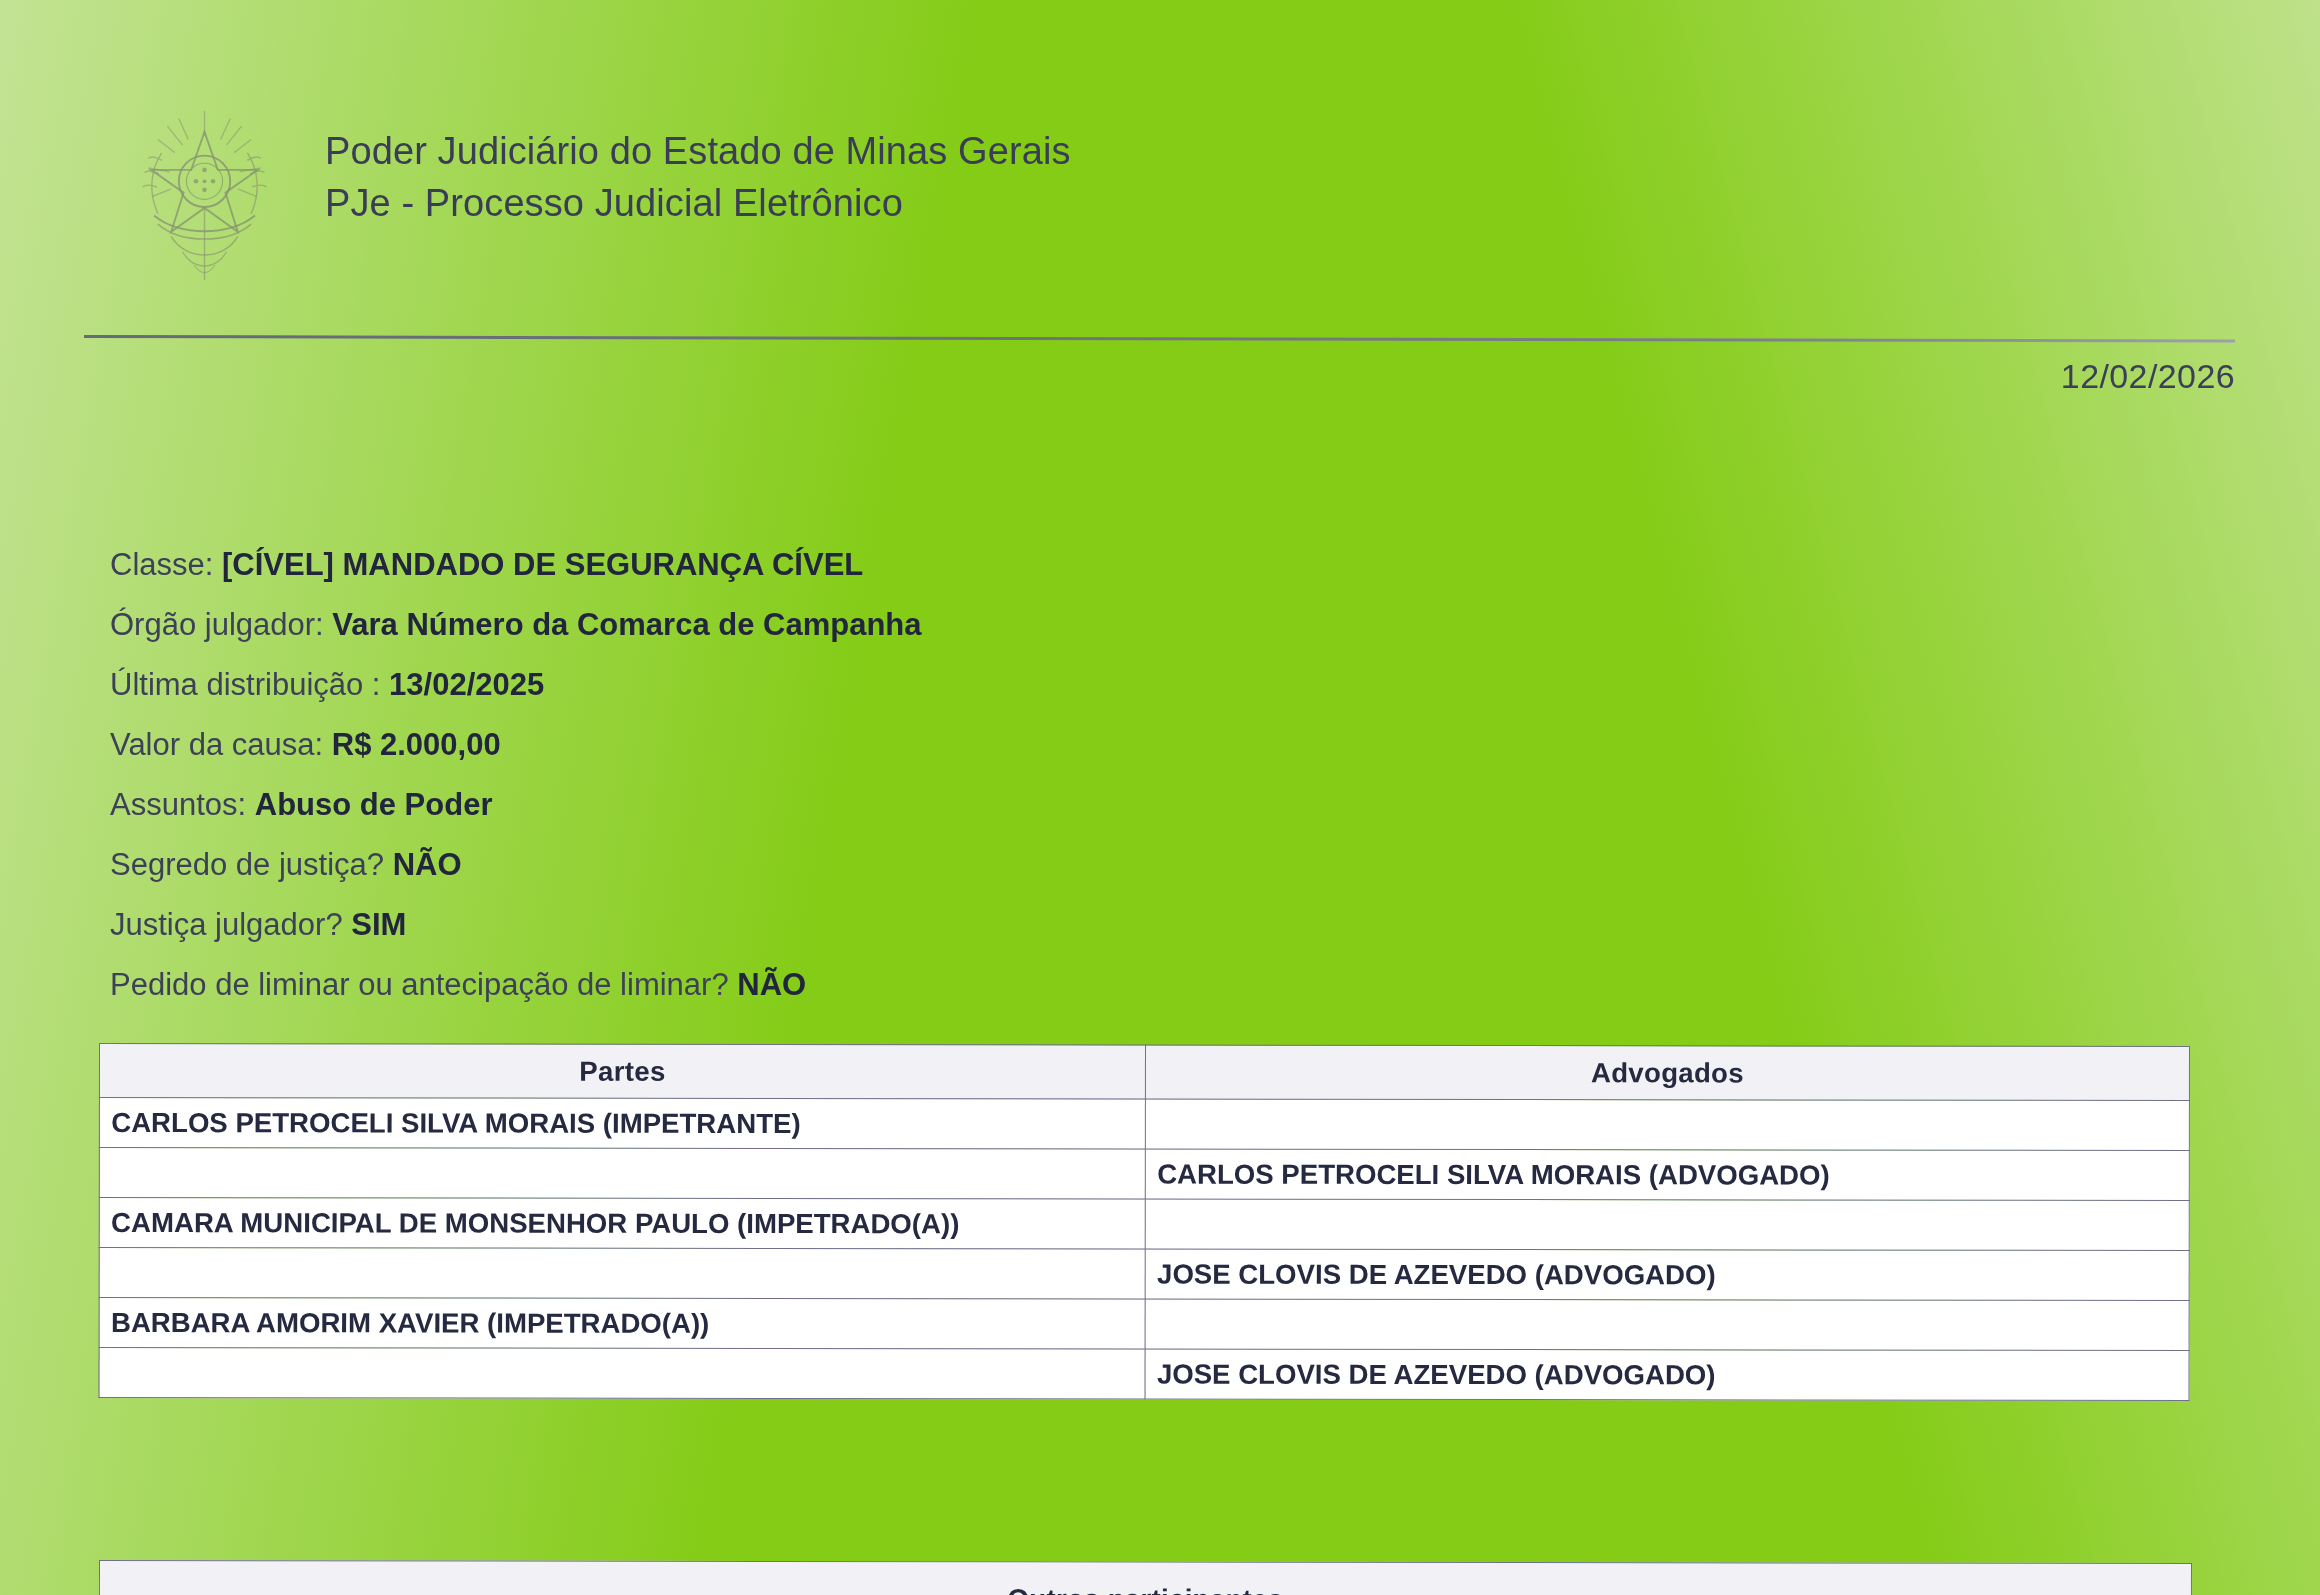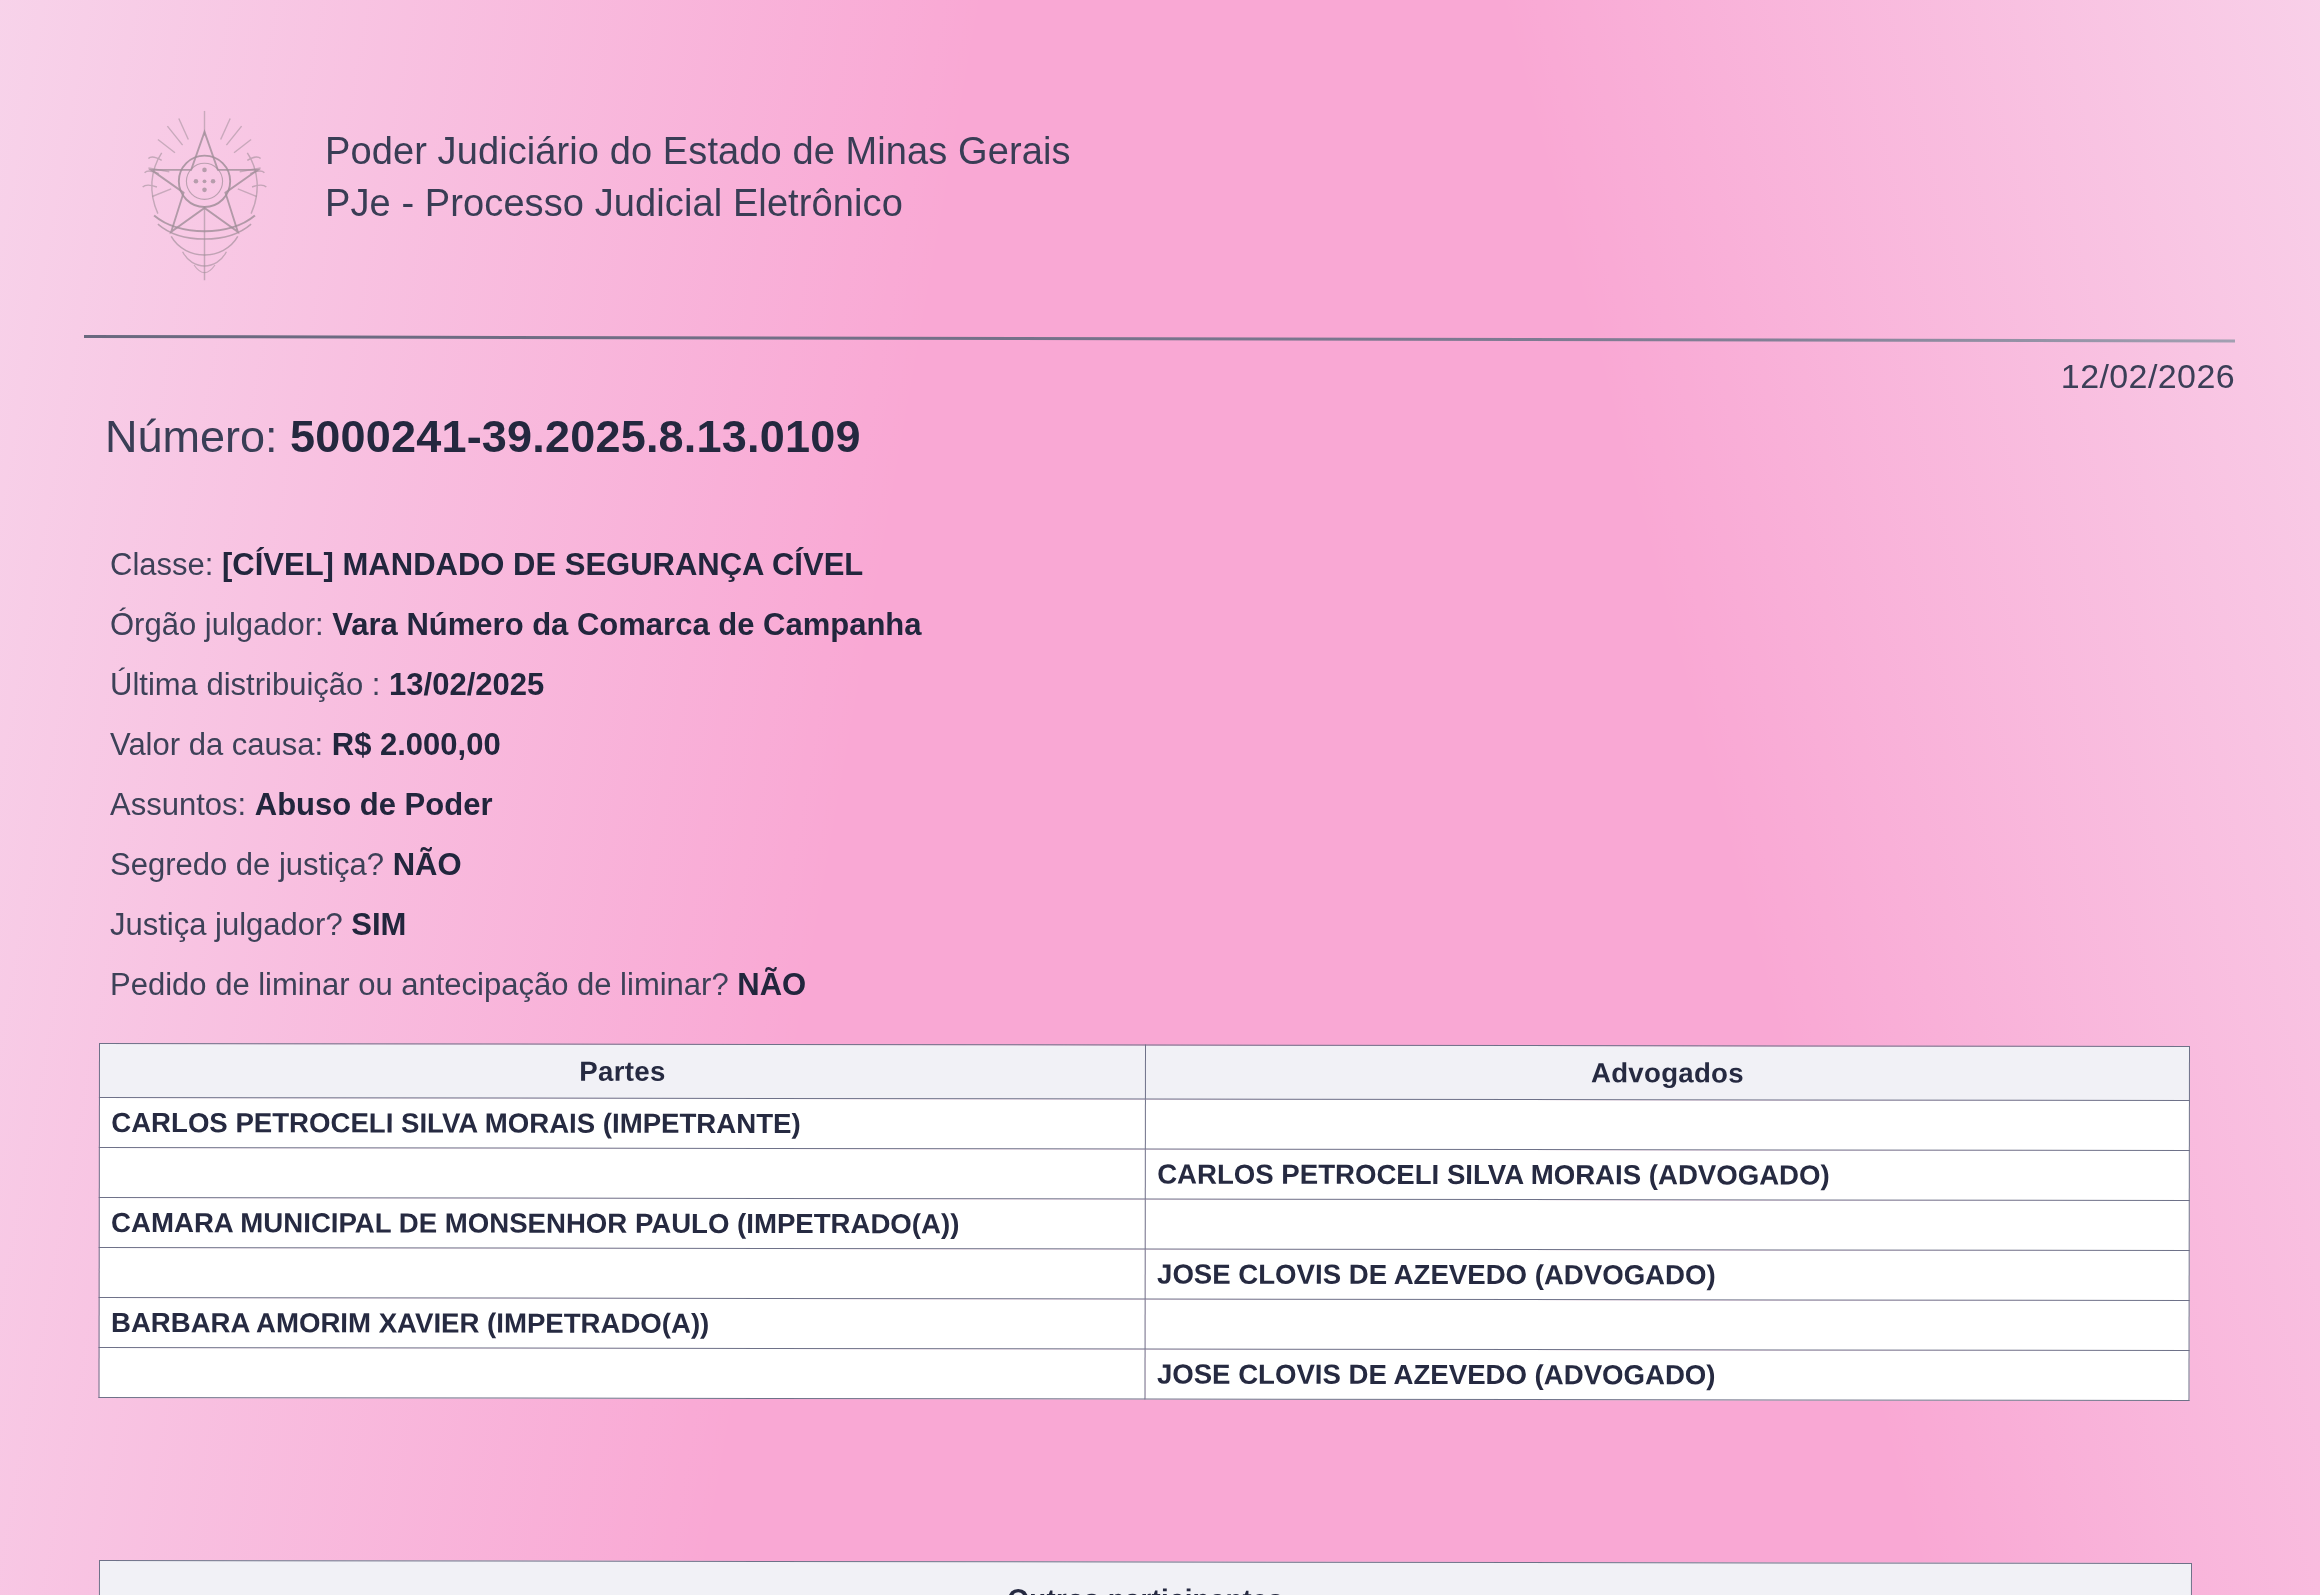--- a/index.html
+++ b/index.html
@@ -15,21 +15,21 @@
     overflow: hidden;
     font-family: "Liberation Sans", sans-serif;
     color: #2b2f45;
     -webkit-font-smoothing: antialiased;
   }
 
   
   .page {
     position: absolute;
     inset: 0;
-    background: #f9a8d4;
+    background: #84cc16;
   }
   .scan-tint {
     position: absolute;
     inset: 0;
     background:
       linear-gradient(100deg, rgba(246,246,252,0.55) 0%, rgba(255,255,255,0) 38%),
       linear-gradient(255deg, rgba(248,247,253,0.5) 0%, rgba(255,255,255,0) 30%);
     pointer-events: none;
   }
 
@@ -239,24 +239,20 @@
     </div>
     <div class="masthead-text">
       <div class="masthead-line">Poder Judiciário do Estado de Minas Gerais</div>
       <div class="masthead-line">PJe - Processo Judicial Eletrônico</div>
     </div>
   </div>
 
   <div class="hrule"></div>
   <div class="doc-date">12/02/2026</div>
 
-  <div class="case-number">
-    <span class="lbl">Número:</span>
-    <span class="val">5000241-39.2025.8.13.0109</span>
-  </div>
 
   <div class="meta">
     <div class="meta-row">
       <span class="lbl">Classe:</span>
       <span class="val">[CÍVEL] MANDADO DE SEGURANÇA CÍVEL</span>
     </div>
     <div class="meta-row">
       <span class="lbl">Órgão julgador:</span>
       <span class="val">Vara Número da Comarca de Campanha</span>
     </div>

